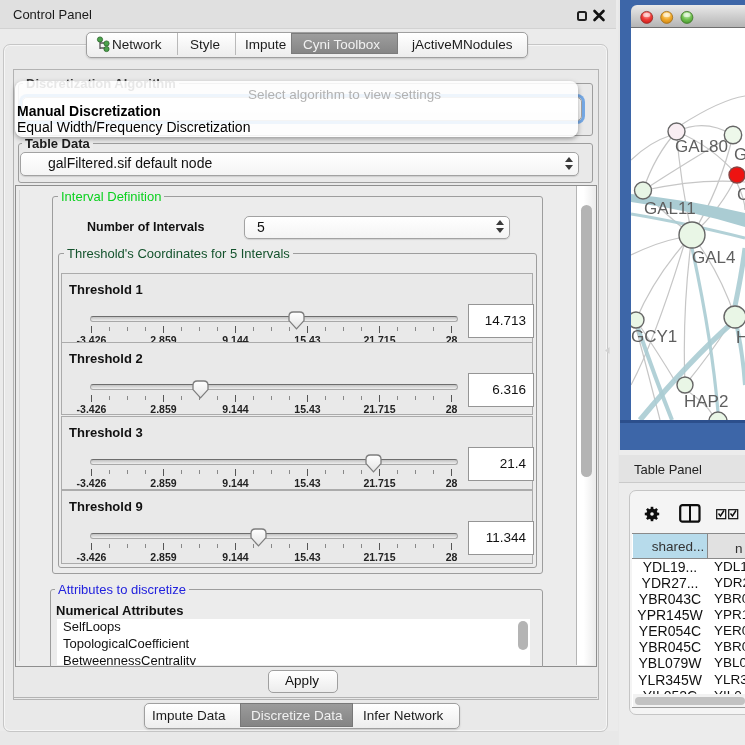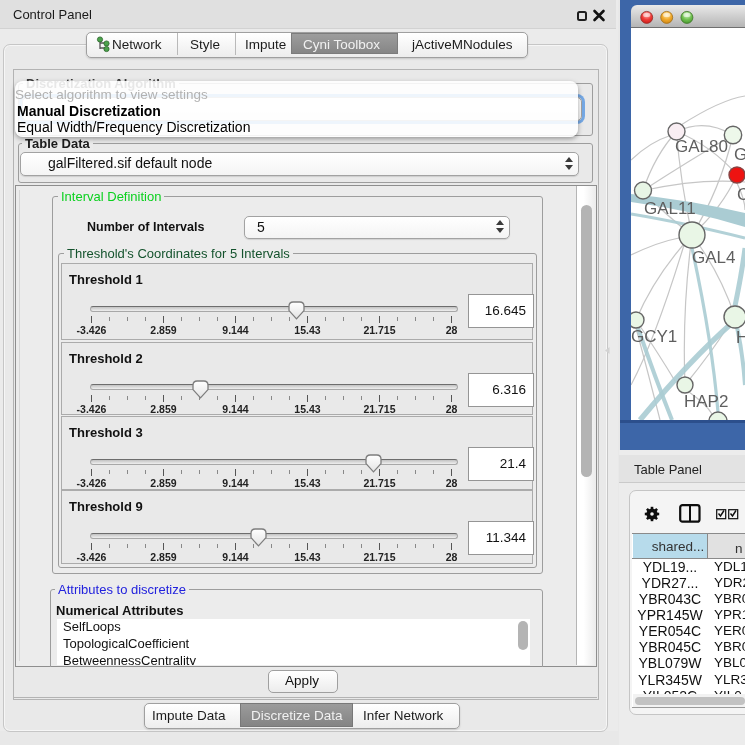--- a/index.html
+++ b/index.html
@@ -83,21 +83,21 @@
 <div class="combo" style="left:244px;top:216px;width:264px;height:21px;"></div>
 <div class="combotext" style="left:257px;top:219px;">5</div>
 <svg class="abs" style="left:494px;top:220px;" width="12" height="13" viewBox="0 0 12 13">
  <path d="M6,0 L10,5 L2,5 Z" fill="#3a3a3a"></path>
       <path d="M6,13 L10,8 L2,8 Z" fill="#3a3a3a"></path>
 </svg>
 
 <div class="groupbox" style="left:58px;top:253px;width:477px;height:313px;"></div>
 <div class="grouptitle" style="left:64px;top:247px;color:#14532d;background:#ececec;">Threshold's Coordinates for 5 Intervals</div>
 
-<div class="tbox" style="top:263px;height:75px;">
+<div class="tbox" style="top:273px;height:75px;">
   <div class="ttitle">Threshold 1</div>
   <div class="track" style="top:41.5px;"></div>
   <div class="tickmaj" style="left:29px;top:52px;"></div>
   <div class="tickmin" style="left:47px;top:53px;"></div>
   <div class="tickmin" style="left:65px;top:53px;"></div>
   <div class="tickmin" style="left:83px;top:53px;"></div>
   <div class="ticklab" style="left:29.5px;top:60px;">-3.426</div>
   <div class="tickmaj" style="left:101px;top:52px;"></div>
   <div class="tickmin" style="left:119px;top:53px;"></div>
   <div class="tickmin" style="left:137px;top:53px;"></div>
@@ -122,21 +122,21 @@
   <div class="ticklab" style="left:389.5px;top:60px;">28</div>
   <svg class="thumb" style="left:226.3px;top:37px;" width="17" height="19" viewBox="0 0 17 19">
    <defs>
           <linearGradient id="thg263" x1="0" y1="0" x2="0" y2="1">
             <stop offset="0" stop-color="#ffffff"></stop>
             <stop offset="1" stop-color="#e3e3e3"></stop>
           </linearGradient>
         </defs>
    <path d="M1,5.2 Q1,1 5.2,1 L11.8,1 Q16,1 16,5.2 L16,9.6 L8.5,17.9 L1,9.6 Z" fill="url(#thg263)" stroke="#7d7d7d" stroke-width="1.3"></path>
   </svg>
-  <div class="valuebox" style="left:406px;top:30px;">16.645</div>
+  <div class="valuebox" style="left:406px;top:30px;">14.713</div>
 </div>
 <div class="tbox" style="top:341.5px;height:71px;">
   <div class="ttitle">Threshold 2</div>
   <div class="track" style="top:41.5px;"></div>
   <div class="tickmaj" style="left:29px;top:52px;"></div>
   <div class="tickmin" style="left:47px;top:53px;"></div>
   <div class="tickmin" style="left:65px;top:53px;"></div>
   <div class="tickmin" style="left:83px;top:53px;"></div>
   <div class="ticklab" style="left:29.5px;top:60px;">-3.426</div>
   <div class="tickmaj" style="left:101px;top:52px;"></div>
@@ -276,21 +276,21 @@
 <div class="abs" style="left:240px;top:703px;width:113px;height:24px;background:linear-gradient(#9b9b9b,#848484);border:1px solid #787878;box-sizing:border-box;"></div>
 <div class="abs" style="left:152px;top:708px;font-size:13.5px;color:#1c1c1c;">Impute Data</div>
 <div class="abs" style="left:251px;top:708px;font-size:13.5px;color:#f1f1f1;">Discretize Data</div>
 <div class="abs" style="left:363px;top:708px;font-size:13.5px;color:#1c1c1c;">Infer Network</div>
 
 <svg class="abs" style="left:604px;top:346px;" width="7" height="9" viewBox="0 0 7 9">
       <path d="M5.5,1 L5.5,8 L1,4.5 Z" fill="#d2d2d2"></path>
     </svg>
 
 <div class="abs" style="left:15px;top:81px;width:563px;height:56px;background:rgba(255,255,255,0.88);border-radius:8px;box-shadow:0 2px 5px rgba(0,0,0,0.35);"></div>
-<div class="abs" style="left:15px;top:87px;width:659px;font-size:13.5px;color:#b2b2b2;">Select algorithm to view settings</div>
+<div class="abs" style="left:15px;top:87px;width:659px;text-align:center;font-size:13.5px;color:#b2b2b2;">Select algorithm to view settings</div>
 <div class="abs bold" style="left:17px;top:102.5px;font-size:14px;color:#000;">Manual Discretization</div>
 <div class="abs" style="left:17px;top:118.5px;font-size:14px;color:#000;">Equal Width/Frequency Discretization</div>
 
 <div class="abs" style="left:620px;top:0;width:125px;height:450px;background:#3d66a8;"></div>
 <div class="abs" style="left:620px;top:420px;width:125px;height:3px;background:#2c4f8c;"></div>
 
 <div class="abs" style="left:631px;top:5px;width:114px;height:22px;background:linear-gradient(#e9e9e9,#b5b5b5);border-top-left-radius:6px;border-bottom:1px solid #6f6f6f;"></div>
 <svg class="abs" style="left:631px;top:5px;" width="114" height="23" viewBox="0 0 114 23">
  <defs>
   <radialGradient id="rg" cx="0.5" cy="0.3" r="0.8">

